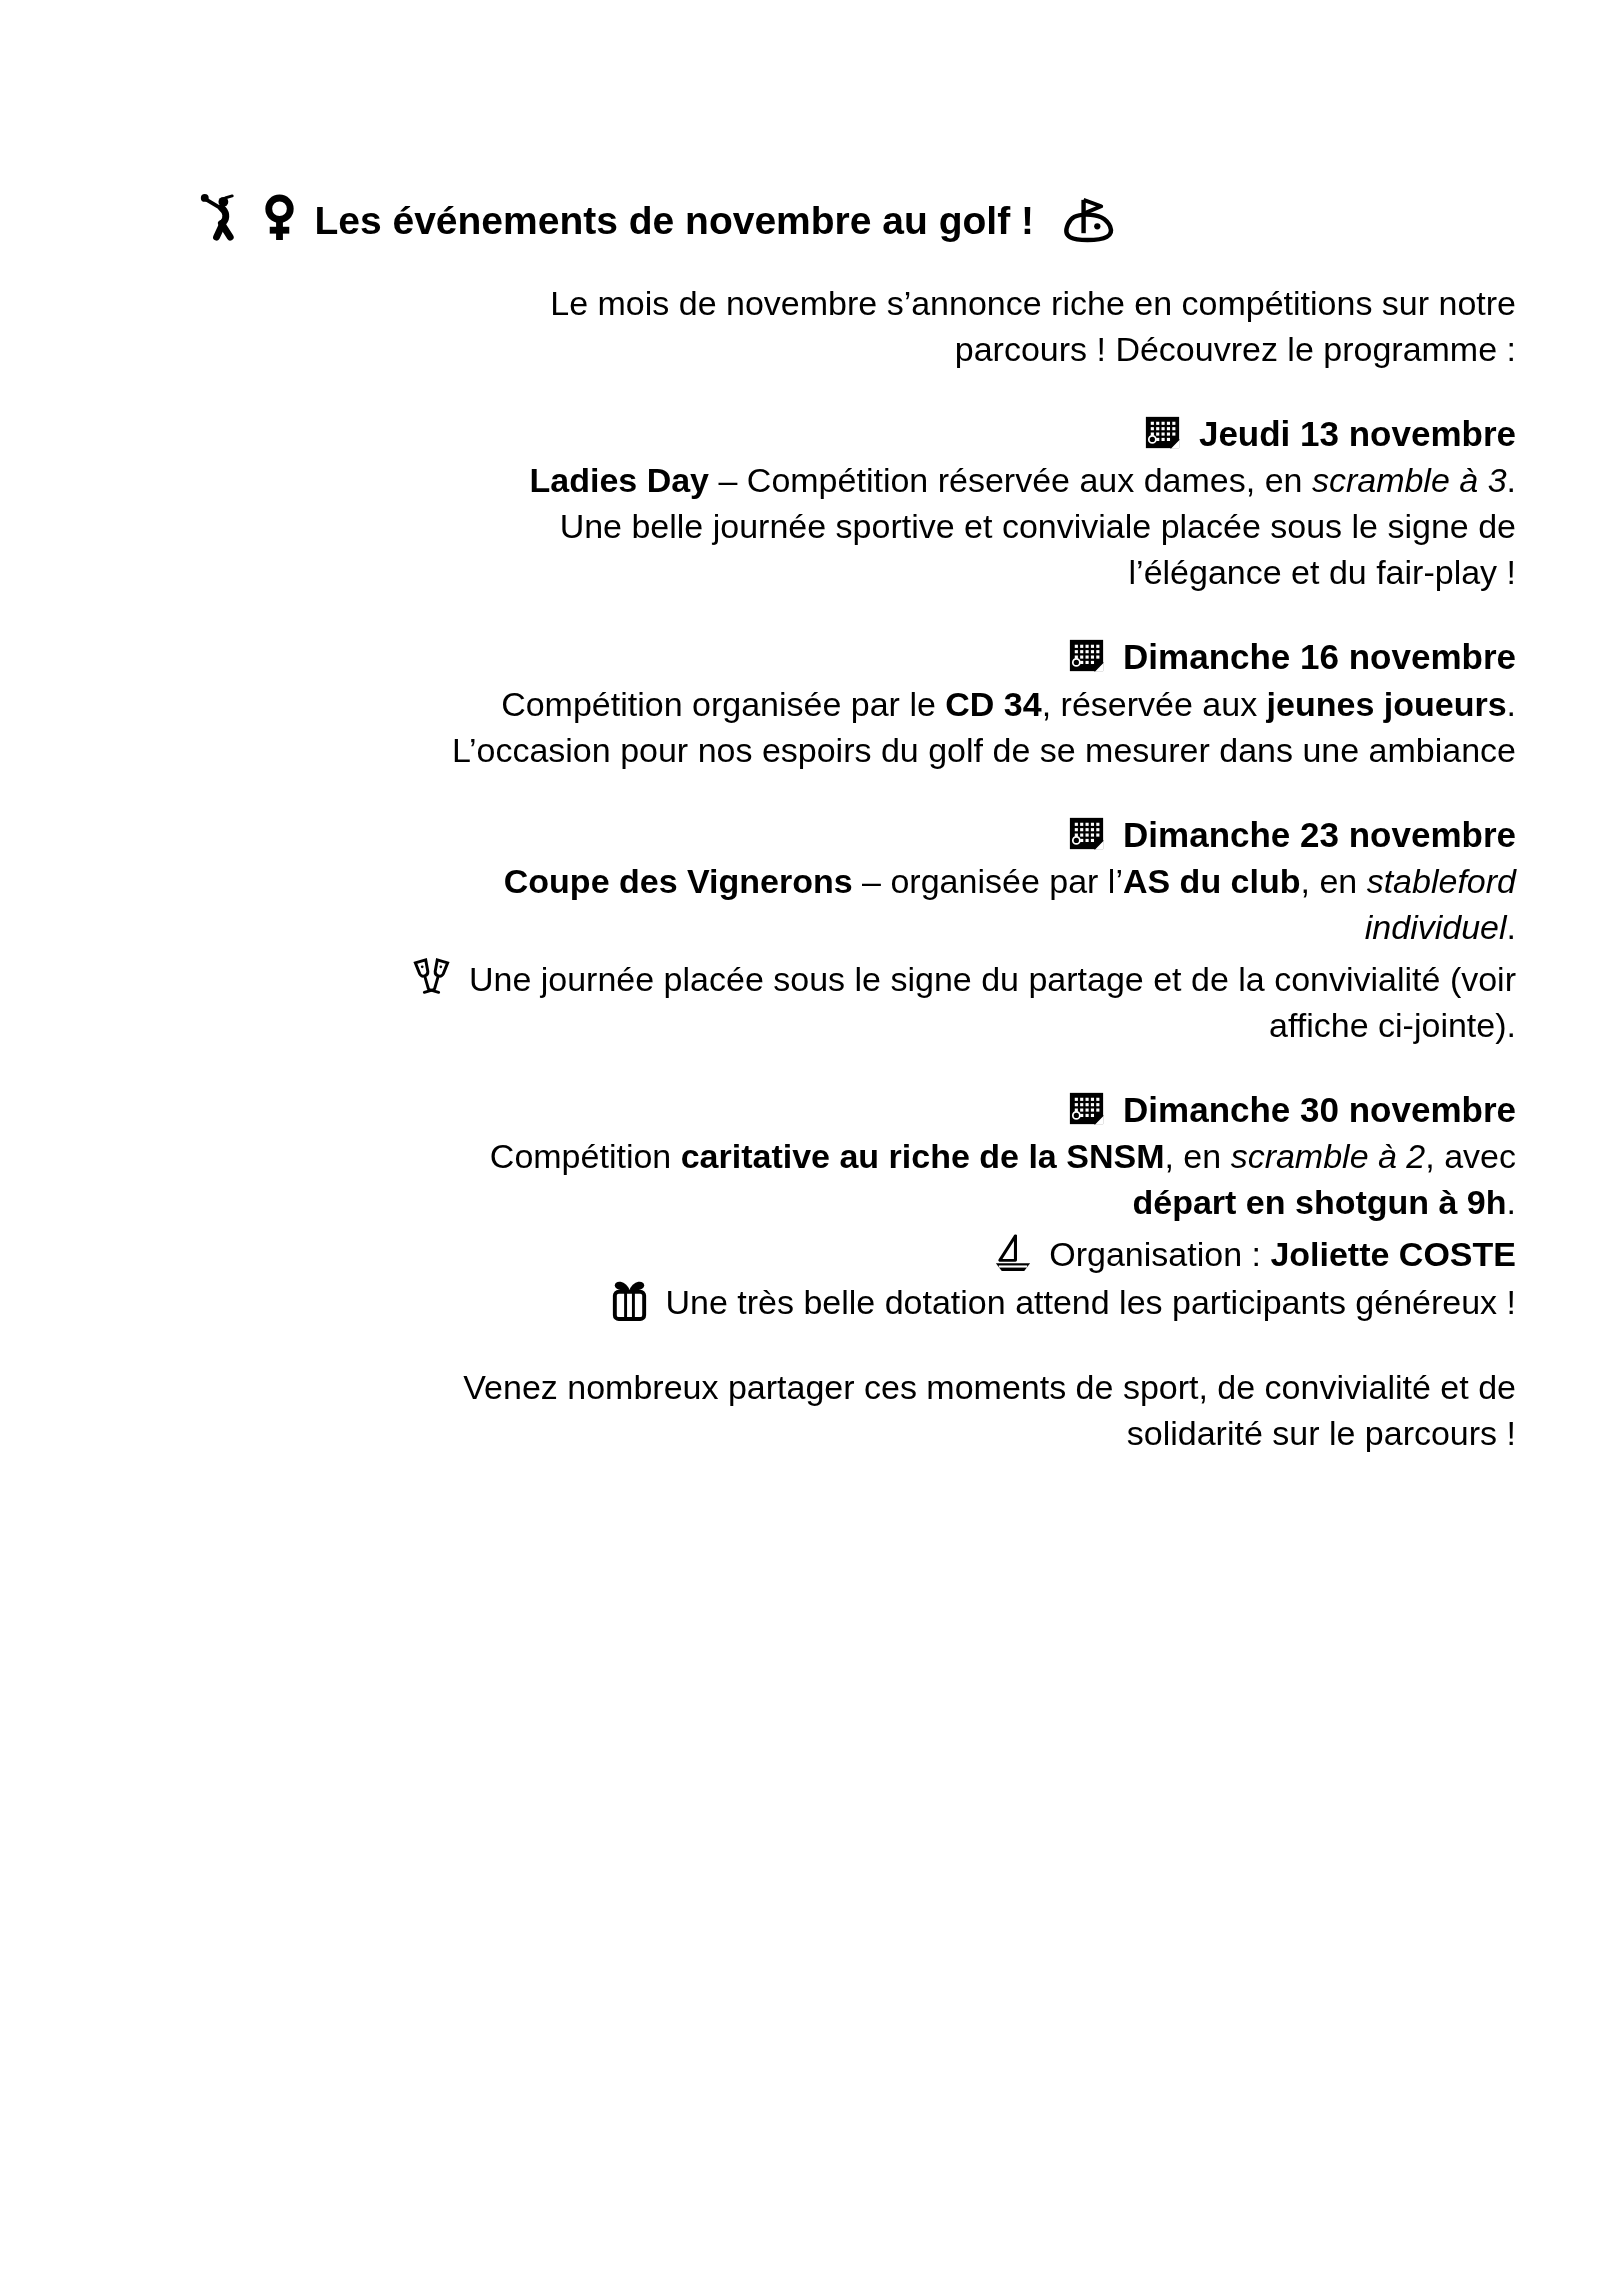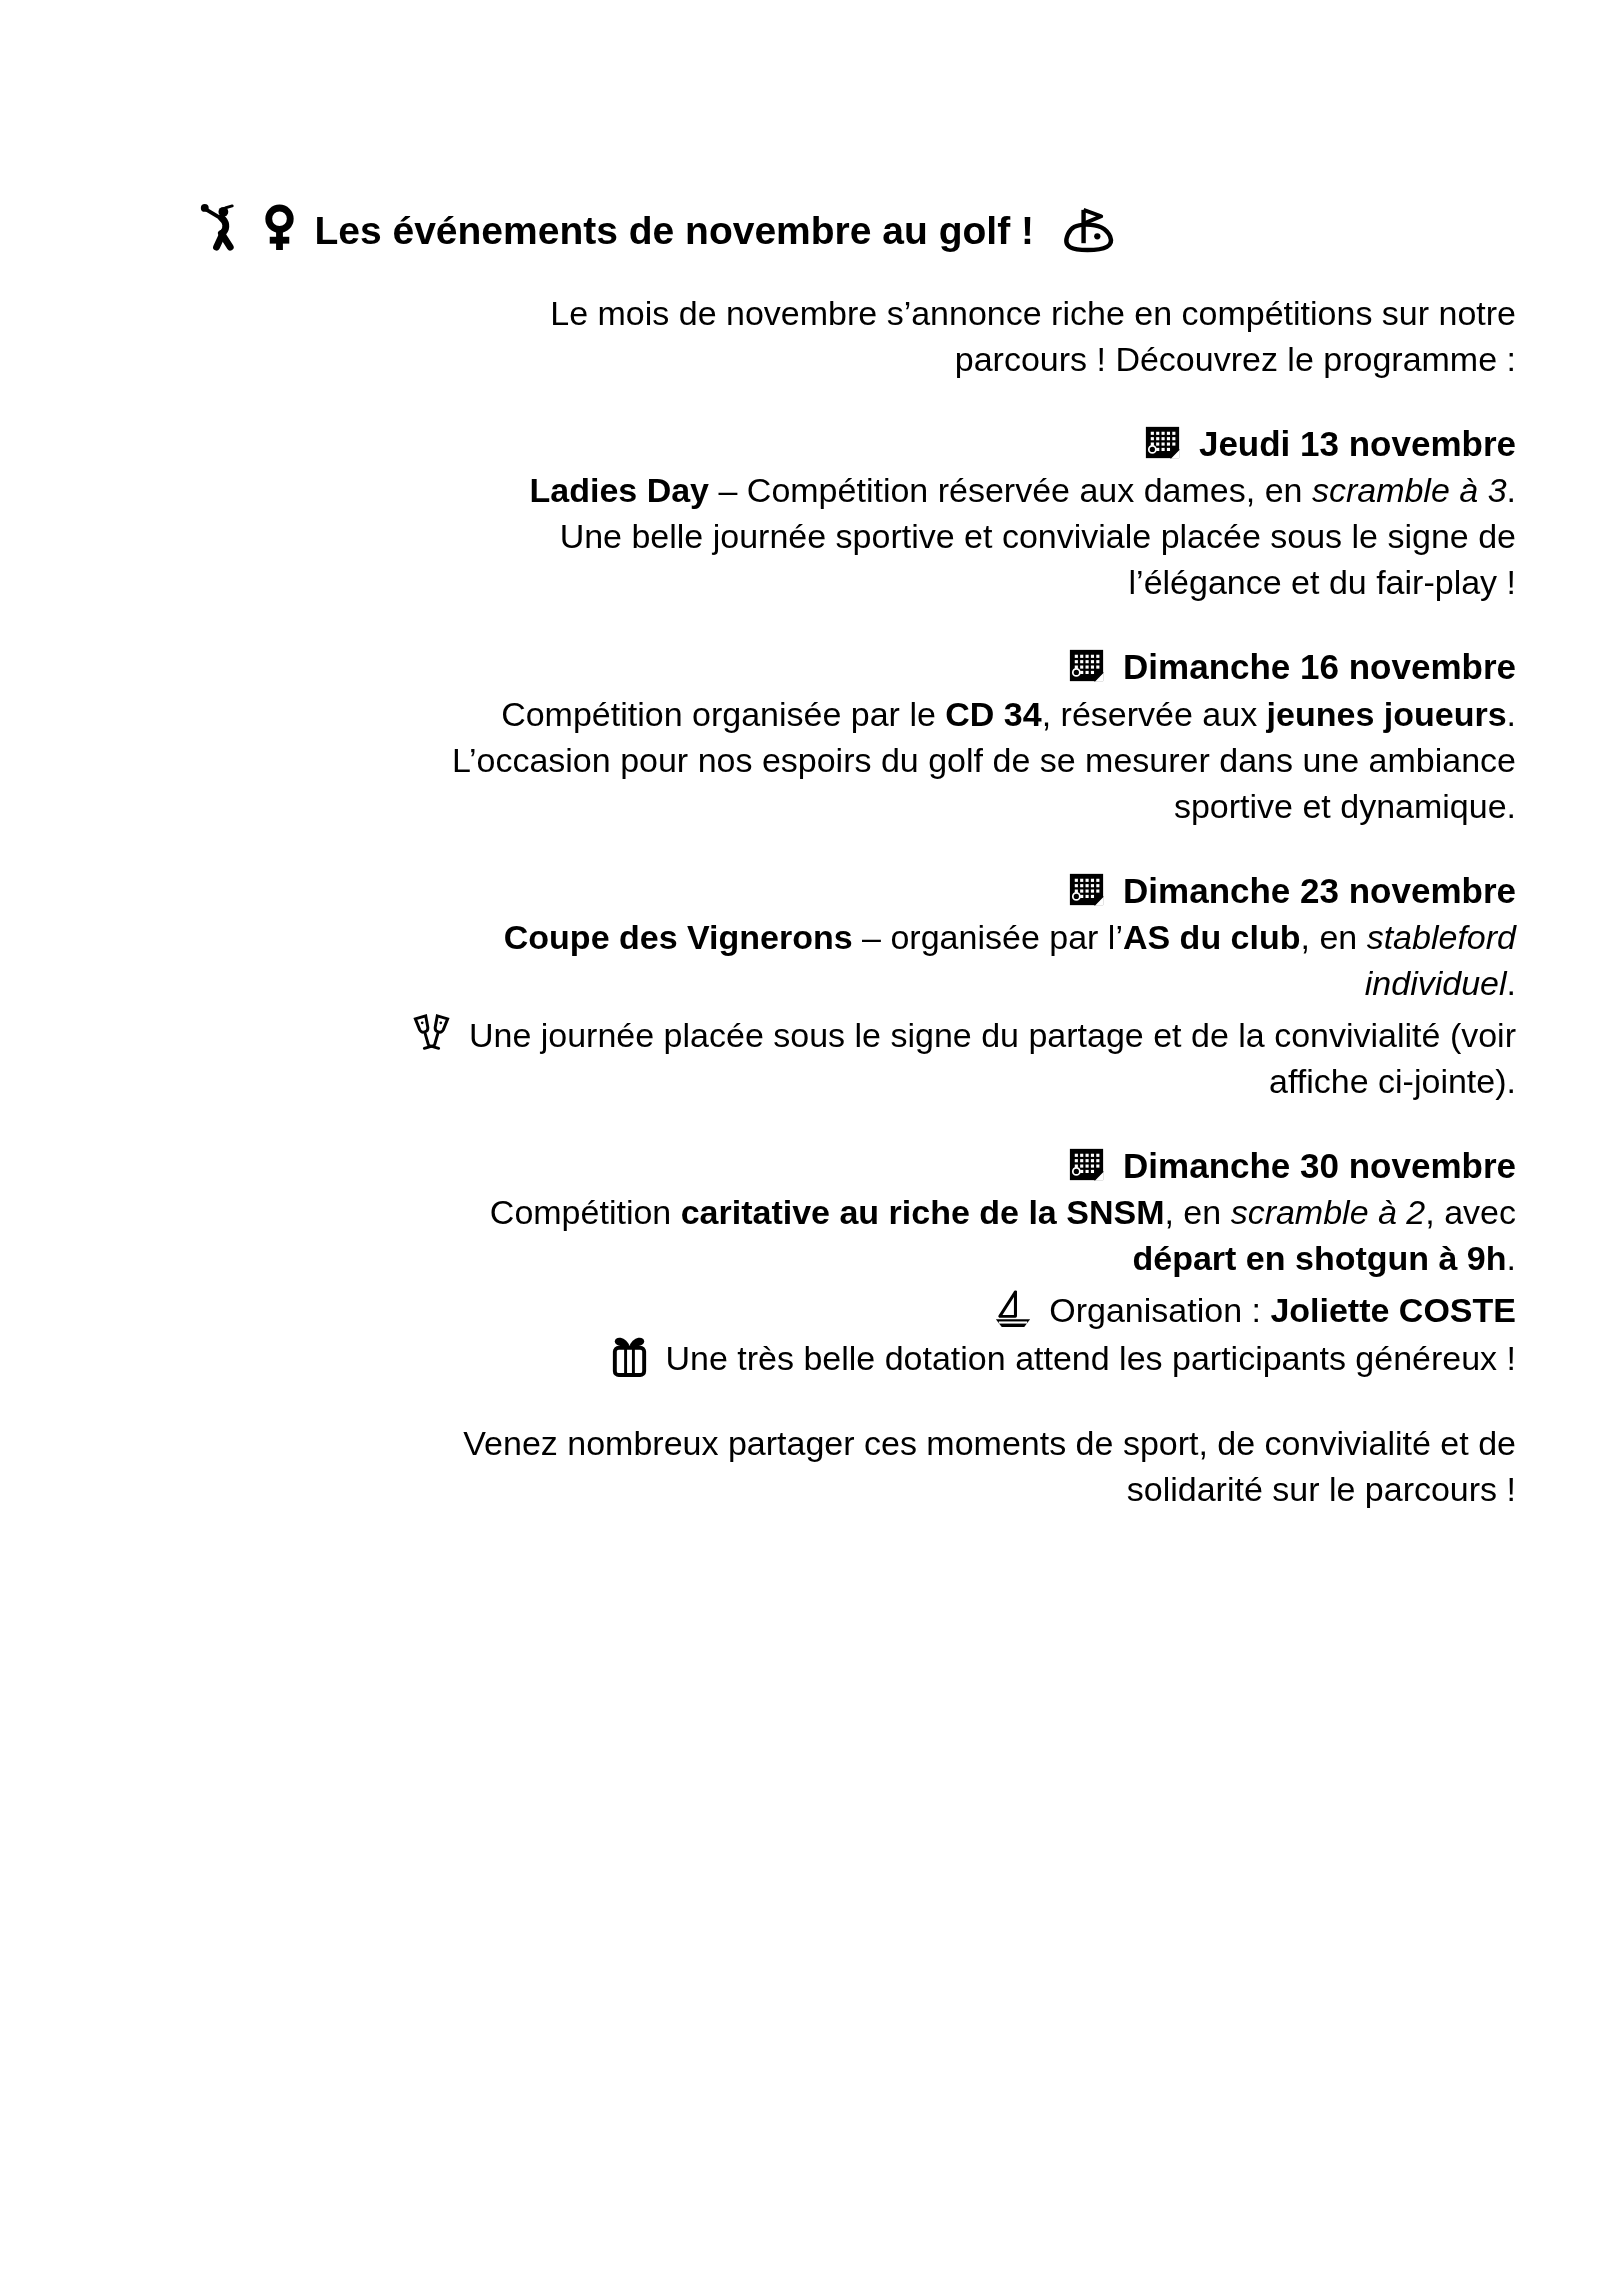--- a/index.html
+++ b/index.html
@@ -3,21 +3,21 @@
 <meta charset="utf-8">
 <style>
   html,body{margin:0;padding:0;background:#ffffff;}
   .page{
     position:relative;
     width:1621px;height:2293px;
     background:#ffffff;color:#000;
     font-family:"Liberation Sans","DejaVu Sans",sans-serif;
     overflow:hidden;
   }
-  .content{position:absolute;left:193px;top:202px;width:1323px;}
+  .content{position:absolute;left:193px;top:192px;width:1323px;}
   .title{
     font-size:39px;font-weight:700;line-height:53px;
     margin:0 0 33px 0;white-space:nowrap;
   }
   .para{font-size:34px;line-height:46px;margin:0 0 39px 0;text-align:right;}
   .intro{margin-bottom:39px;}
   .line{display:block;white-space:nowrap;}
   .line.spaced{margin-top:5.9px;}
   .heading{font-weight:700;font-size:35px;}
   .b{font-weight:700;}
@@ -131,21 +131,20 @@
                 <rect x="26.5" y="27.5" width="3.2" height="3.2"></rect>
             </g>
             <circle cx="11.6" cy="29.1" r="3.6" fill="none" stroke="#fff" stroke-width="1.8"></circle>
             <path d="M30 38 L39 29 L39 38 Z" fill="#fff"></path>
             <path d="M30 38 L39 29" stroke="#000" stroke-width="1.5"></path>
           </svg>
         </span><span>Dimanche 16 novembre</span>
       </div>
       <div class="line"><span>Compétition organisée par le </span><span class="b">CD 34</span><span>, réservée aux </span><span class="b">jeunes joueurs</span><span>.</span></div>
       <div class="line">L’occasion pour nos espoirs du golf de se mesurer dans une ambiance</div>
-      <div class="line">sportive et dynamique.</div>
     </div>
 
     <div class="para event">
       <div class="line heading">
         <span class="icon cal">
           <svg width="43" height="43" viewBox="0 0 44 44">
             <rect x="5" y="6" width="34" height="32" fill="#000"></rect>
             <g fill="#fff">
               <rect x="10" y="11" width="3.2" height="3.2"></rect>
                 <rect x="15.5" y="11" width="3.2" height="3.2"></rect>

